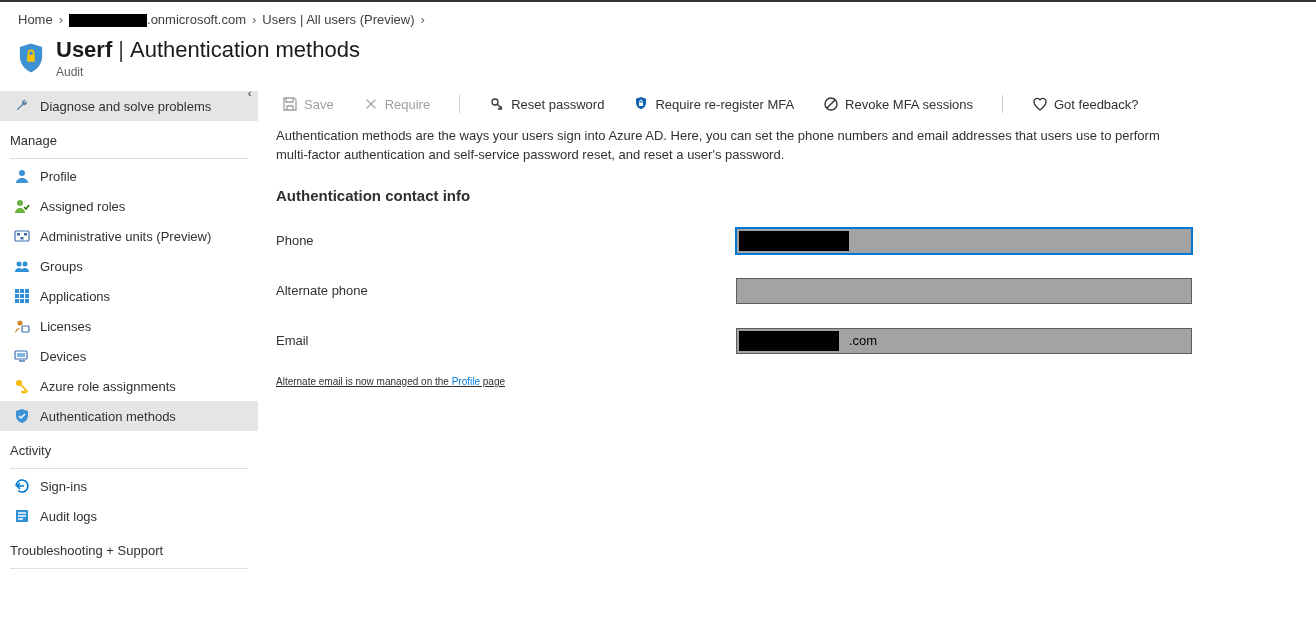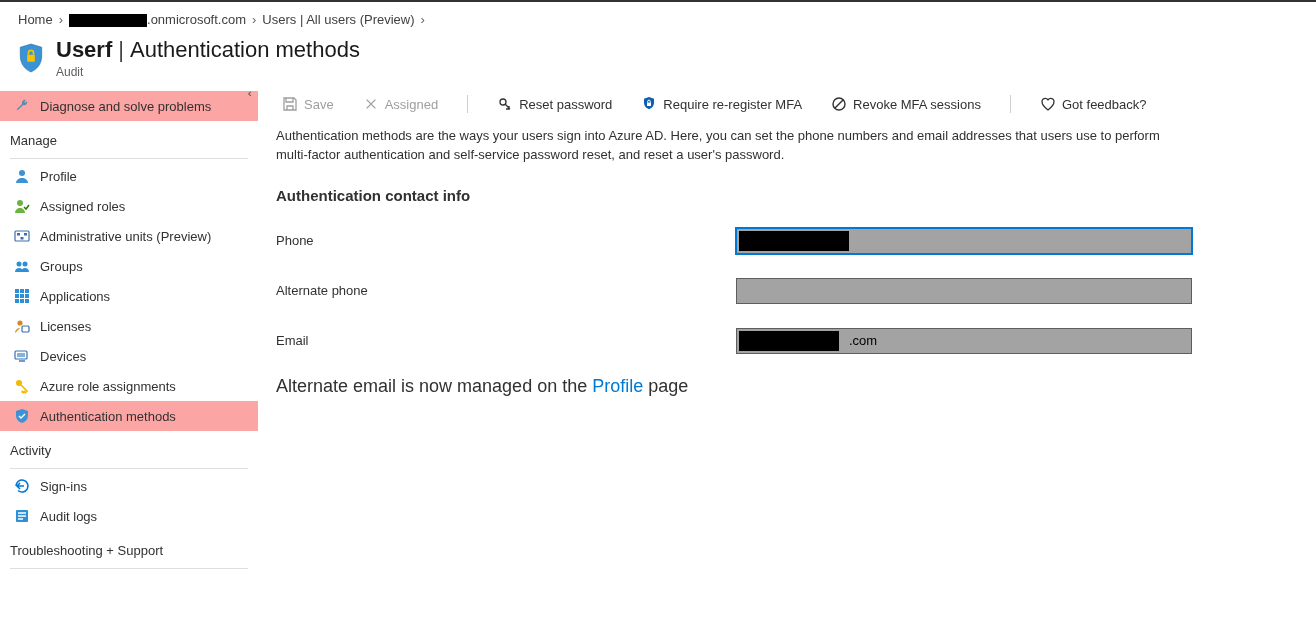--- a/index.html
+++ b/index.html
@@ -52,21 +52,21 @@
     position: absolute; right: 10px; top: 2px;
     color: #666; font-size: 11px; letter-spacing: -4px;
   }
   .side-item {
     display: flex; align-items: center; gap: 10px;
     padding: 7px 10px 7px 14px;
     font-size: 13px; color: #323130;
     cursor: pointer;
   }
   .side-item.active,
-  .side-item.hover { background: #fca5a5; }
+  .side-item.hover { background: #e5e5e5; }
   .side-item .micon {
     width: 16px; height: 16px; display: inline-flex;
     align-items: center; justify-content: center;
     flex-shrink: 0;
   }
   .side-section {
     padding: 12px 14px 6px 10px;
     font-size: 13px; font-weight: 400; color: #323130;
   }
   .side-hr {
@@ -118,21 +118,21 @@
     box-shadow: 0 0 0 1px #0078d4;
   }
   .redact-input {
     position: relative;
   }
   .redact-input .blk {
     position: absolute; left: 3px; top: 3px; height: 20px;
     background: #000;
   }
   .alt-email-note {
-    font-size: 18px; padding-top: 4px;
+    font-size: 10px; padding-top: 4px; text-decoration: underline;
   }
   .alt-email-note .plink { color: #0078d4; cursor: pointer; }
 </style>
 </head>
 <body>
 
 <div class="topbar-line"></div>
 
 <div class="breadcrumb">
   <span class="link">Home</span>
@@ -312,21 +312,21 @@
             </svg>
         </span>
         <span>Save</span>
       </div>
       <div class="cmd disabled">
         <span class="ci">
           <svg viewBox="0 0 16 16" width="14" height="14">
               <path d="M3 3l10 10M13 3L3 13" stroke="#a19f9d" stroke-width="1.6"></path>
             </svg>
         </span>
-        <span>Assigned</span>
+        <span>Require</span>
       </div>
       <div class="cmd-sep"></div>
       <div class="cmd">
         <span class="ci">
           <svg viewBox="0 0 16 16" width="16" height="16">
               <circle cx="6" cy="6" r="3" fill="none" stroke="#323130" stroke-width="1.3"></circle>
               <path d="M8 8l5 5m-1-3v3h-3" fill="none" stroke="#323130" stroke-width="1.3"></path>
             </svg>
         </span>
         <span>Reset password</span>

